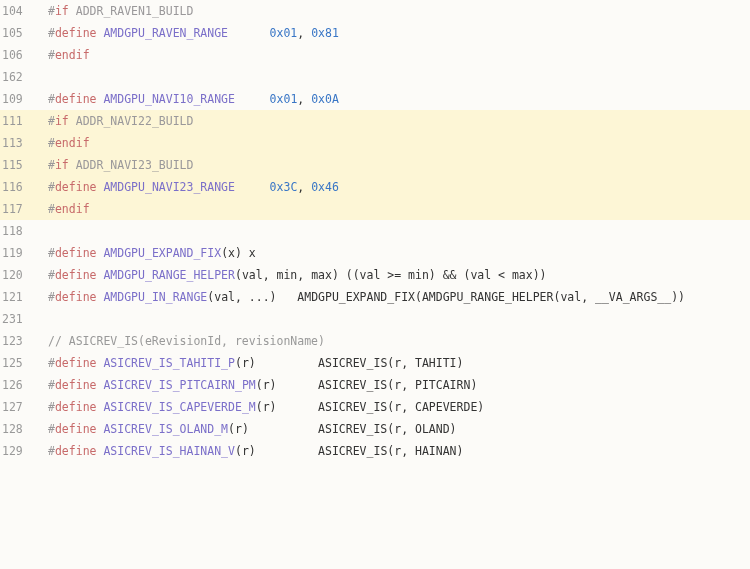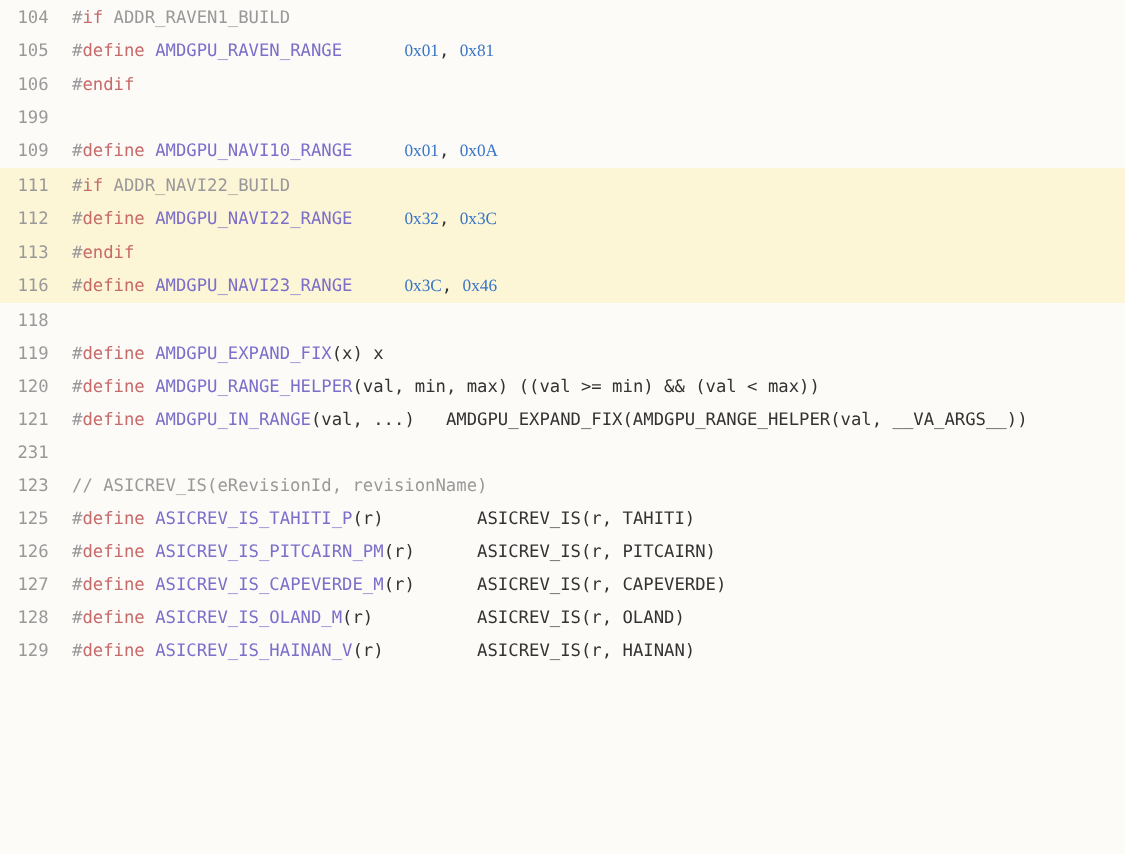--- a/index.html
+++ b/index.html
@@ -13,78 +13,82 @@
     width: 750px;
   }
   .code-block { display: table; width: 100%; }
   .line {
     display: table-row;
   }
   .line.hl { background: #fdf6d6; }
   .lineno {
     display: table-cell;
     width: 40px;
-    text-align: center;
+    text-align: left;
     color: #999;
     user-select: none;
     vertical-align: top;
     padding-left: 2px;
   }
   .code {
     display: table-cell;
     white-space: pre;
     padding-left: 6px;
     vertical-align: top;
   }
   .tok-pre   { color: #9a989a; } 
   .tok-kw    { color: #c76a6a; } 
   .tok-ident { color: #7b6fc9; } 
-  .tok-num   { color: #3976c6; font-family: Liberation Serif, serif; } 
+  .tok-num   { color: #3976c6; } 
   .tok-punct { color: #333; }
   .tok-comm  { color: #999; }
 </style>
 </head>
 <body>
 
 <div class="code-block" id="code-root">
     <div class="line">
       <div class="lineno">104</div>
       <div class="code"><span class="tok-pre">#</span><span class="tok-kw">if</span><span class="tok-pre"> ADDR_RAVEN1_BUILD</span></div>
     </div>
     <div class="line">
       <div class="lineno">105</div>
       <div class="code"><span class="tok-pre">#</span><span class="tok-kw">define</span><span class="tok-punct"> </span><span class="tok-ident">AMDGPU_RAVEN_RANGE</span><span class="tok-punct">      </span><span class="tok-num">0x01</span><span class="tok-punct">, </span><span class="tok-num">0x81</span></div>
     </div>
     <div class="line">
       <div class="lineno">106</div>
       <div class="code"><span class="tok-pre">#</span><span class="tok-kw">endif</span></div>
     </div>
     <div class="line">
-      <div class="lineno">199</div>
+      <div class="lineno">162</div>
       <div class="code">&nbsp;</div>
     </div>
     <div class="line">
       <div class="lineno">109</div>
       <div class="code"><span class="tok-pre">#</span><span class="tok-kw">define</span><span class="tok-punct"> </span><span class="tok-ident">AMDGPU_NAVI10_RANGE</span><span class="tok-punct">     </span><span class="tok-num">0x01</span><span class="tok-punct">, </span><span class="tok-num">0x0A</span></div>
     </div>
     <div class="line hl">
       <div class="lineno">111</div>
       <div class="code"><span class="tok-pre">#</span><span class="tok-kw">if</span><span class="tok-pre"> ADDR_NAVI22_BUILD</span></div>
     </div>
     <div class="line hl">
-      <div class="lineno">112</div>
-      <div class="code"><span class="tok-pre">#</span><span class="tok-kw">define</span><span class="tok-punct"> </span><span class="tok-ident">AMDGPU_NAVI22_RANGE</span><span class="tok-punct">     </span><span class="tok-num">0x32</span><span class="tok-punct">, </span><span class="tok-num">0x3C</span></div>
-    </div>
-    <div class="line hl">
       <div class="lineno">113</div>
       <div class="code"><span class="tok-pre">#</span><span class="tok-kw">endif</span></div>
     </div>
     <div class="line hl">
+      <div class="lineno">115</div>
+      <div class="code"><span class="tok-pre">#</span><span class="tok-kw">if</span><span class="tok-pre"> ADDR_NAVI23_BUILD</span></div>
+    </div>
+    <div class="line hl">
       <div class="lineno">116</div>
       <div class="code"><span class="tok-pre">#</span><span class="tok-kw">define</span><span class="tok-punct"> </span><span class="tok-ident">AMDGPU_NAVI23_RANGE</span><span class="tok-punct">     </span><span class="tok-num">0x3C</span><span class="tok-punct">, </span><span class="tok-num">0x46</span></div>
+    </div>
+    <div class="line hl">
+      <div class="lineno">117</div>
+      <div class="code"><span class="tok-pre">#</span><span class="tok-kw">endif</span></div>
     </div>
     <div class="line">
       <div class="lineno">118</div>
       <div class="code">&nbsp;</div>
     </div>
     <div class="line">
       <div class="lineno">119</div>
       <div class="code"><span class="tok-pre">#</span><span class="tok-kw">define</span><span class="tok-punct"> </span><span class="tok-ident">AMDGPU_EXPAND_FIX</span><span class="tok-punct">(x) x</span></div>
     </div>
     <div class="line">

